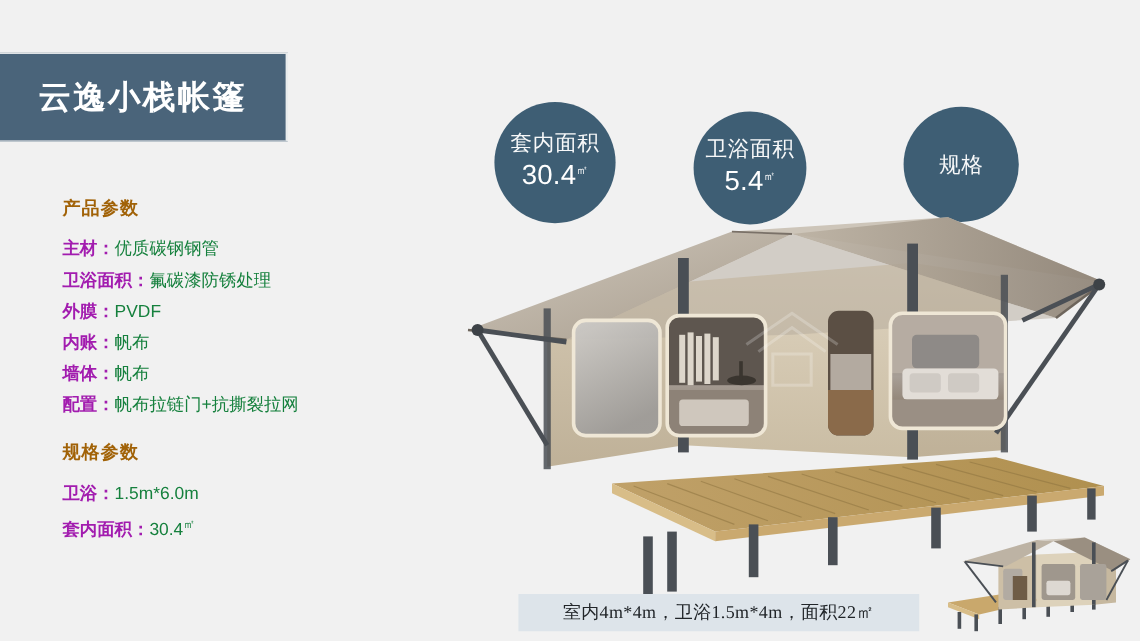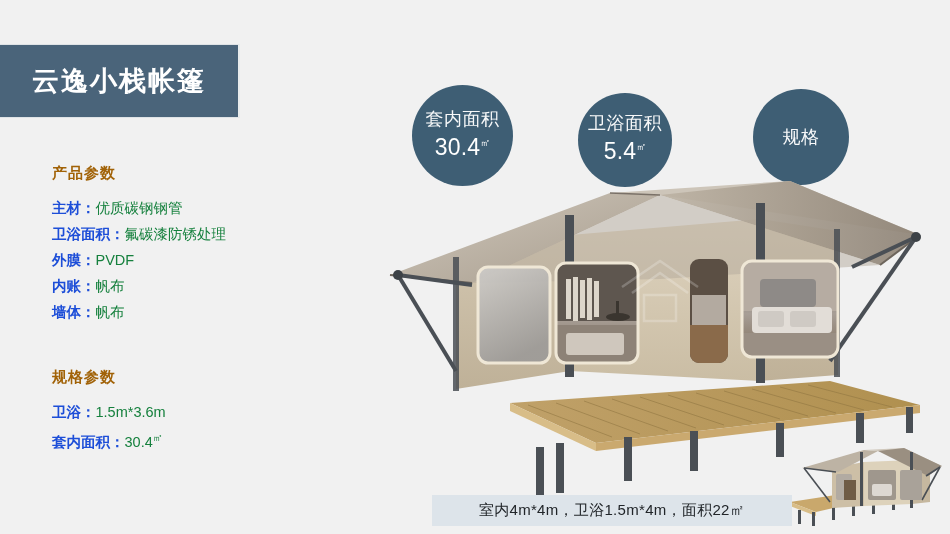--- a/index.html
+++ b/index.html
@@ -62,21 +62,21 @@
     letter-spacing: 1px;
     margin: 0 0 12px 0;
     white-space: nowrap;
   }
   .param-row {
     font-size: 14.5px;
     line-height: 26px;
     white-space: nowrap;
   }
   .param-label {
-    color: #1d4ed8;
+    color: #a21caf;
     font-weight: bold;
   }
   .param-value {
     color: #15803d;
     font-weight: normal;
   }
   .sup-m2 {
     font-size: 10px;
     vertical-align: super;
     letter-spacing: 0;
@@ -113,26 +113,27 @@
     white-space: nowrap;
     text-align: center;
   }
   #badge-2 .badge-value { font-size: 20px; }
 
   
   .caption-band {
     position: absolute;
     left: 432px;
     top: 495px;
-    width: 360px;
+    width: 334px;
     height: 31px;
     background: #dde4ea;
     display: flex;
     align-items: center;
     justify-content: center;
+    font-family: Liberation Serif, serif;
   }
   .caption-band .caption-text {
     color: #212529;
     font-size: 15px;
     white-space: nowrap;
     letter-spacing: 0.3px;
   }
 
   
   #illustration {
@@ -170,27 +171,30 @@
     </div>
     <div class="param-row">
       <span class="param-label">外膜：</span><span class="param-value">PVDF</span>
     </div>
     <div class="param-row">
       <span class="param-label">内账：</span><span class="param-value">帆布</span>
     </div>
     <div class="param-row">
       <span class="param-label">墙体：</span><span class="param-value">帆布</span>
     </div>
+    <div class="param-row">
+      <span class="param-label">配置：</span><span class="param-value">帆布拉链门+抗撕裂拉网</span>
+    </div>
   </div>
 
   <div class="spec-block" id="spec-section">
     <div class="section-heading">规格参数</div>
 
     <div class="param-row">
-      <span class="param-label">卫浴：</span><span class="param-value">1.5m*3.6m</span>
+      <span class="param-label">卫浴：</span><span class="param-value">1.5m*6.0m</span>
     </div>
     <div class="param-row">
       <span class="param-label">套内面积：</span><span class="param-value">30.4</span><span class="param-value sup-m2">㎡</span>
     </div>
   </div>
 
   <div class="badge" id="badge-0">
     <span class="badge-label">套内面积</span>
     <span class="badge-value"><span>30.4</span><span class="sup-m2">㎡</span></span>
   </div>

